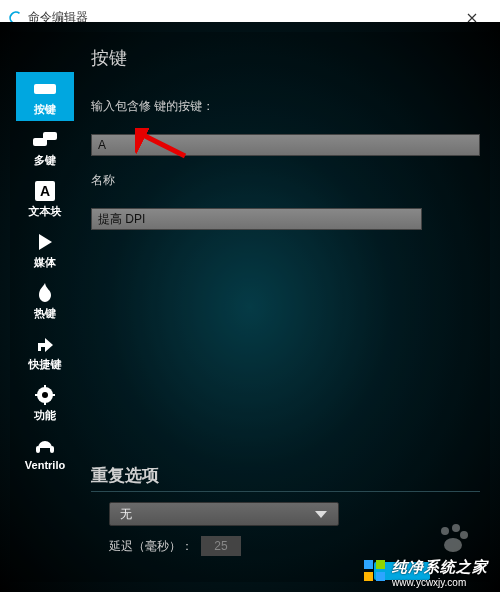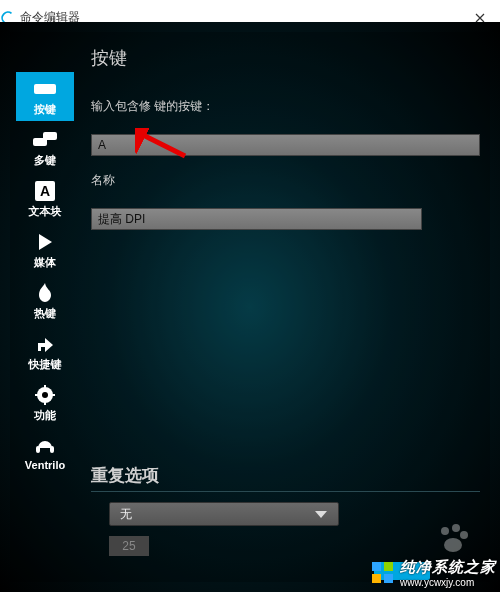--- a/index.html
+++ b/index.html
@@ -1,18 +1,18 @@
 <!DOCTYPE html>
 <html><head>
 <meta charset="utf-8">
 <style>
   * { margin:0; padding:0; box-sizing:border-box; }
   body { width:500px; height:592px; background:#fff; font-family:"Microsoft YaHei",Arial,sans-serif; overflow:hidden; position:relative; }
   .window { width:500px; height:592px; background:#fff; position:relative; }
-  .titlebar { height:36px; background:#fff; display:flex; align-items:center; padding:0 0; font-size:12px; border-bottom:1px solid #ddd; }
+  .titlebar { height:36px; background:#fff; display:flex; align-items:center; padding:0 8px; font-size:12px; border-bottom:1px solid #ddd; }
   .logo { width:16px; height:16px; display:flex; align-items:center; justify-content:center; margin-right:4px; }
   .logo svg { width:14px; height:14px; }
   .title { flex:1; color:#333; }
   .closebtn { width:40px; height:20px; display:flex; align-items:center; justify-content:center; cursor:pointer; }
   .closebtn svg { width:10px; height:10px; }
   .body { position:absolute; top:22px; left:0; right:0; bottom:0; background:radial-gradient(ellipse at center, #074a58 0%, #022028 40%, #000 100%); padding:10px; }
   .inner { width:100%; height:100%; position:relative; background:rgba(0,0,0,0.2); }
   .sidebar { position:absolute; left:6px; top:40px; width:58px; display:flex; flex-direction:column; gap:2px; }
   .side-item { width:58px; padding:6px 0 4px 0; display:flex; flex-direction:column; align-items:center; justify-content:center; cursor:pointer; }
   .side-item.active { background:#00a7e0; }
@@ -26,21 +26,21 @@
   .btn { background:linear-gradient(#888,#686868); color:#eee; font-size:12px; padding:2px 14px; height:22px; border:1px solid #333; cursor:pointer; display:flex; align-items:center; border-radius:2px; }
   .repeat-block { position:absolute; bottom:18px; left:6px; right:0; }
   .sep { height:1px; background:#2a4a52; margin:4px 0 10px 0; }
   .repeat-title { color:#d0d0d0; font-size:17px; font-weight:bold; margin-bottom:4px; }
   .select { width:230px; height:24px; background:linear-gradient(#6a6a6a,#555); border-radius:2px; display:flex; align-items:center; padding:0 10px; color:#eee; font-size:12px; cursor:pointer; border:1px solid #333; position:relative; margin-left:18px; }
   .select .chev { position:absolute; right:10px; top:6px; }
   .delay-row { display:flex; align-items:center; gap:8px; margin-top:10px; margin-left:18px; }
   .delay-label { color:#ccc; font-size:12px; }
   .delay-input { width:40px; height:20px; background:#444; color:#888; font-size:12px; display:flex; align-items:center; justify-content:center; border-radius:0; }
   .arrow { position:absolute; left:125px; top:96px; pointer-events:none; z-index:5; }
-  .watermark { position:absolute; right:4px; bottom:4px; display:flex; align-items:center; gap:4px; z-index:20; }
+  .watermark { position:absolute; right:12px; bottom:4px; display:flex; gap:4px; z-index:20; }
   .watermark-text { color:#fff; font-size:15px; font-weight:bold; text-shadow:0 0 2px #000; font-style:italic; letter-spacing:1px; }
   .watermark-url { color:#fff; font-size:10px; text-shadow:0 0 2px #000; }
   .bottom-btn { position:absolute; right:60px; bottom:2px; width:56px; height:18px; background:#00a7e0; border-radius:2px; z-index:3; }
   .paw { position:absolute; right:20px; bottom:26px; opacity:0.35; z-index:2; }
 </style>
 </head>
 <body>
 
 <div class="window">
   <div class="titlebar">
@@ -160,20 +160,21 @@
           <div class="sep"></div>
           <div class="select">
             <span>无</span>
             <span class="chev">
               <svg width="14" height="10" viewBox="0 0 14 10">
                   <path fill="#ddd" d="M1 1 L7 8 L13 1 Z"></path>
                 </svg>
             </span>
           </div>
           <div class="delay-row">
+            <span class="delay-label">延迟（毫秒）：</span>
             <div class="delay-input">
                 <span>25</span>
               </div>
           </div>
         </div>
       </div>
 
       <svg class="arrow" width="60" height="36">
         <defs>
             <marker id="ah" markerWidth="8" markerHeight="8" refX="1" refY="4" orient="auto">

